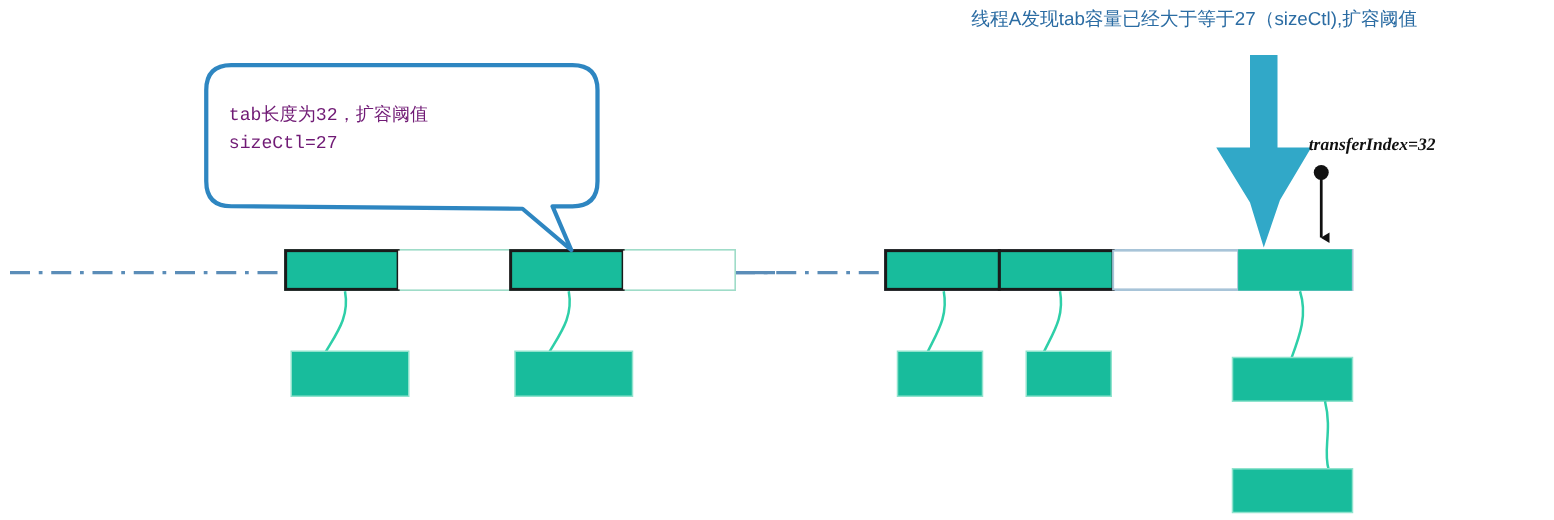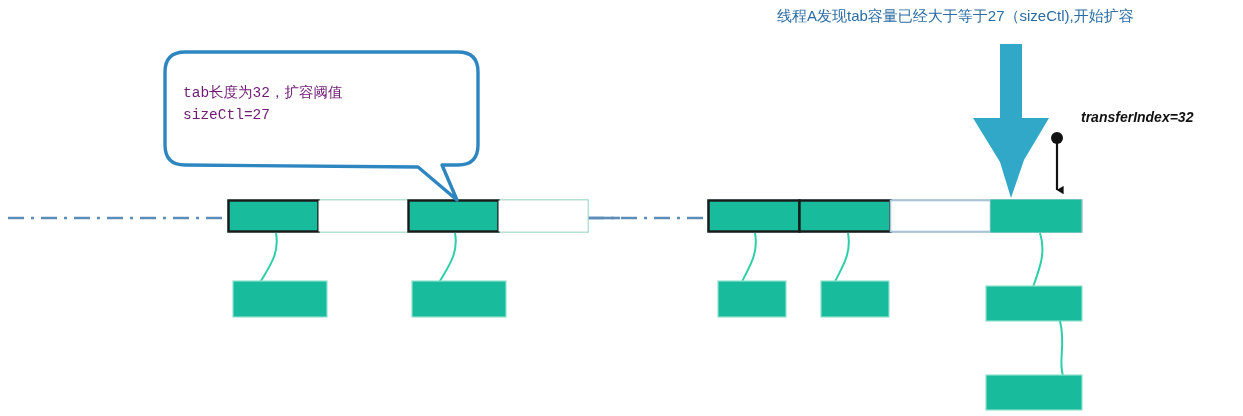--- a/index.html
+++ b/index.html
@@ -38,23 +38,23 @@
   #callout-text {
     left: 183px;
     top: 82px;
     font-family: "Liberation Mono", "DejaVu Sans Mono", monospace;
     font-size: 14.5px;
     color: #701a75;
     line-height: 1.55;
   }
   
   #transfer-index-label {
-    left: 1081px;
+    left: 1047px;
     top: 108px;
-    font-family: Liberation Sans, sans-serif;
+    font-family: Liberation Serif, serif;
     font-size: 14px;
     font-weight: bold;
     font-style: italic;
     color: #111111;
   }
 </style>
 </head>
 <body>
 
 <svg id="canvas" viewBox="0 0 1243 416" xmlns="http://www.w3.org/2000/svg">
@@ -145,18 +145,18 @@
              L442 165
              L457 200
              L418 167
              L185 165
              Q165 165 165 145
              L165 72
              Q165 52 185 52 Z" fill="#ffffff" stroke="#2E86C1" stroke-width="3.4" stroke-linejoin="round"></path>
   </g>
 </svg>
 
-<div class="lbl" id="top-annotation">线程A发现tab容量已经大于等于27（sizeCtl),开始扩容</div>
+<div class="lbl" id="top-annotation">线程A发现tab容量已经大于等于27（sizeCtl),扩容阈值</div>
 
 <div class="lbl" id="callout-text">tab长度为32，扩容阈值
 sizeCtl=27</div>
 
 <div class="lbl" id="transfer-index-label">transferIndex=32</div>
 
 </body></html>

